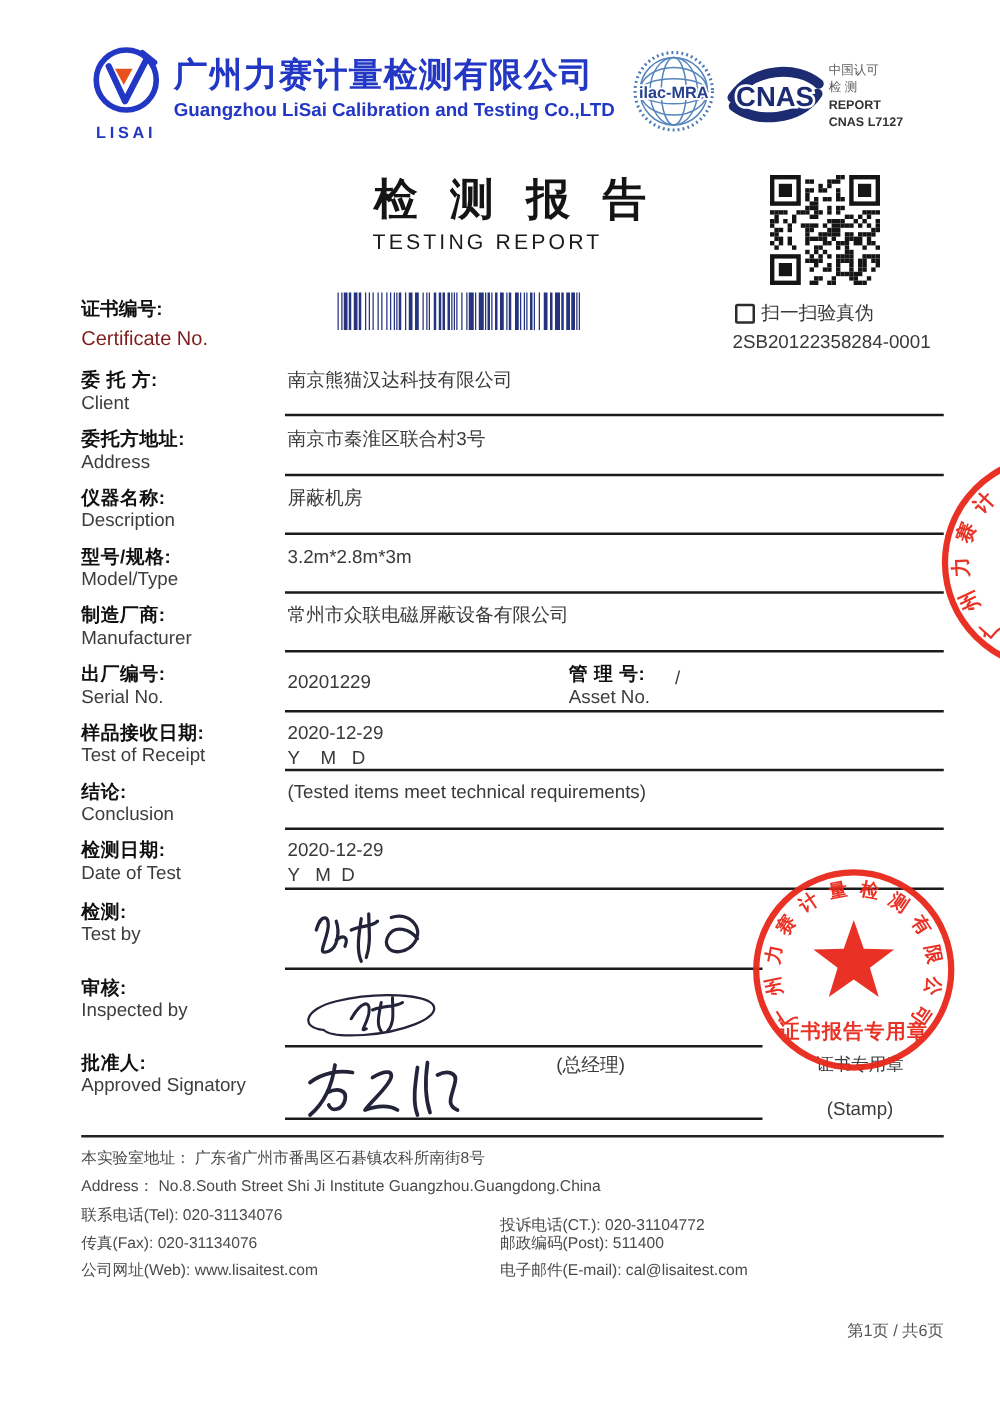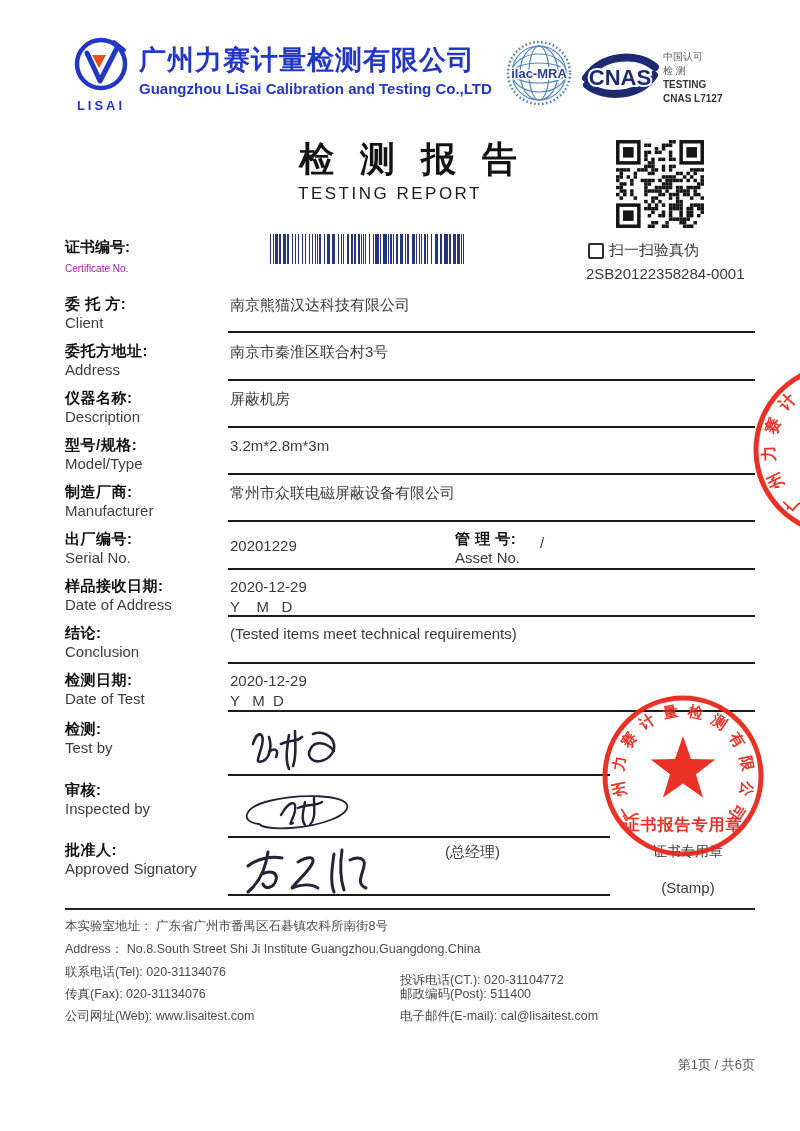--- a/index.html
+++ b/index.html
@@ -16,21 +16,21 @@
   .accred{position:absolute;left:663px;top:50px;font-size:10px;line-height:14px;color:#5c5c5c;}
   .accred .b{font-weight:700;color:#333;}
   
   .title-cn{position:absolute;left:0;top:136px;width:786px;text-align:center;
             font-size:35px;font-weight:700;color:#141414;letter-spacing:26px;margin-right:-26px;padding-left:28px;}
   .title-en{position:absolute;left:0;top:184px;width:780px;text-align:center;
             font-size:17px;color:#1b1b1b;letter-spacing:2.5px;font-weight:500;}
   .qr{position:absolute;left:616px;top:140px;}
   
   .cert-lbl-cn{position:absolute;left:65px;top:238px;font-size:15px;font-weight:700;color:#111;}
-  .cert-lbl-en{position:absolute;left:65px;top:263px;font-size:10px;color:#a21caf;}
+  .cert-lbl-en{position:absolute;left:65px;top:263px;font-size:16px;color:#7f1d1d;}
   .barcode{position:absolute;left:270px;top:234px;width:200px;height:30px;}
   .barcode div{position:absolute;top:0;bottom:0;background:#26337e;}
   .scan-hint{position:absolute;left:588px;top:241px;font-size:15px;color:#3a3a3a;display:flex;align-items:center;gap:5px;}
   .scan-box{display:inline-block;width:12px;height:12px;border:2px solid #2c2c2c;border-radius:2px;}
   .cert-no{position:absolute;left:586px;top:265px;font-size:15px;color:#3a3a3a;}
   
   .row{position:absolute;left:0;width:800px;}
   .lbl{position:absolute;left:65px;top:2px;}
   .lbl-cn{font-size:15px;font-weight:700;color:#111;letter-spacing:.5px;}
   .lbl-en{font-size:15px;color:#3d3d3d;margin-top:0;}
@@ -86,21 +86,21 @@
 
   <svg class="cnas" width="80" height="48" viewBox="0 0 80 48">
     <path d="M6,26 C22,2 58,0 75,15" fill="none" stroke="#1c2b72" stroke-width="8" stroke-linecap="round"></path>
     <path d="M74,23 C60,45 24,47 7,33" fill="none" stroke="#1c2b72" stroke-width="8" stroke-linecap="round"></path>
     <text x="40" y="33" text-anchor="middle" font-size="22" font-weight="700" fill="#1c2b72" style="paint-order:stroke;stroke:#ffffff;stroke-width:4px;">CNAS</text>
   </svg>
 
   <div class="accred">
     <div>中国认可</div>
     <div>检 测</div>
-    <div class="b">TESTING</div>
+    <div class="b">REPORT</div>
     <div class="b">CNAS L7127</div>
   </div>
 
   <div class="title-cn">检测报告</div>
   <div class="title-en">TESTING  REPORT</div>
 
   <svg id="qr-svg" class="qr" width="88" height="88" viewBox="0 0 25 25">
       <rect x="0" y="0" width="25" height="25" fill="#ffffff"></rect>
       <rect x="15" y="0" width="1" height="1" fill="#151515"></rect>
       <rect x="16" y="0" width="1" height="1" fill="#151515"></rect>
@@ -440,21 +440,21 @@
         <div class="lbl-cn">管 理 号:</div>
         <div class="lbl-en">Asset No.</div>
       </div>
       <div class="asset-val">/</div>
     </div>
   </div>
 
   <div class="row" style="top:575px;">
     <div class="lbl">
         <div class="lbl-cn">样品接收日期:</div>
-      <div class="lbl-en">Date of Address</div>
+      <div class="lbl-en">Test of Receipt</div>
       </div>
     <div class="vbox" style="height:42px;">
       <div class="val">2020-12-29</div>
       <div class="val pre">Y    M   D</div>
     </div>
   </div>
 
   <div class="row" style="top:622px;">
     <div class="lbl">
         <div class="lbl-cn">结论:</div>

